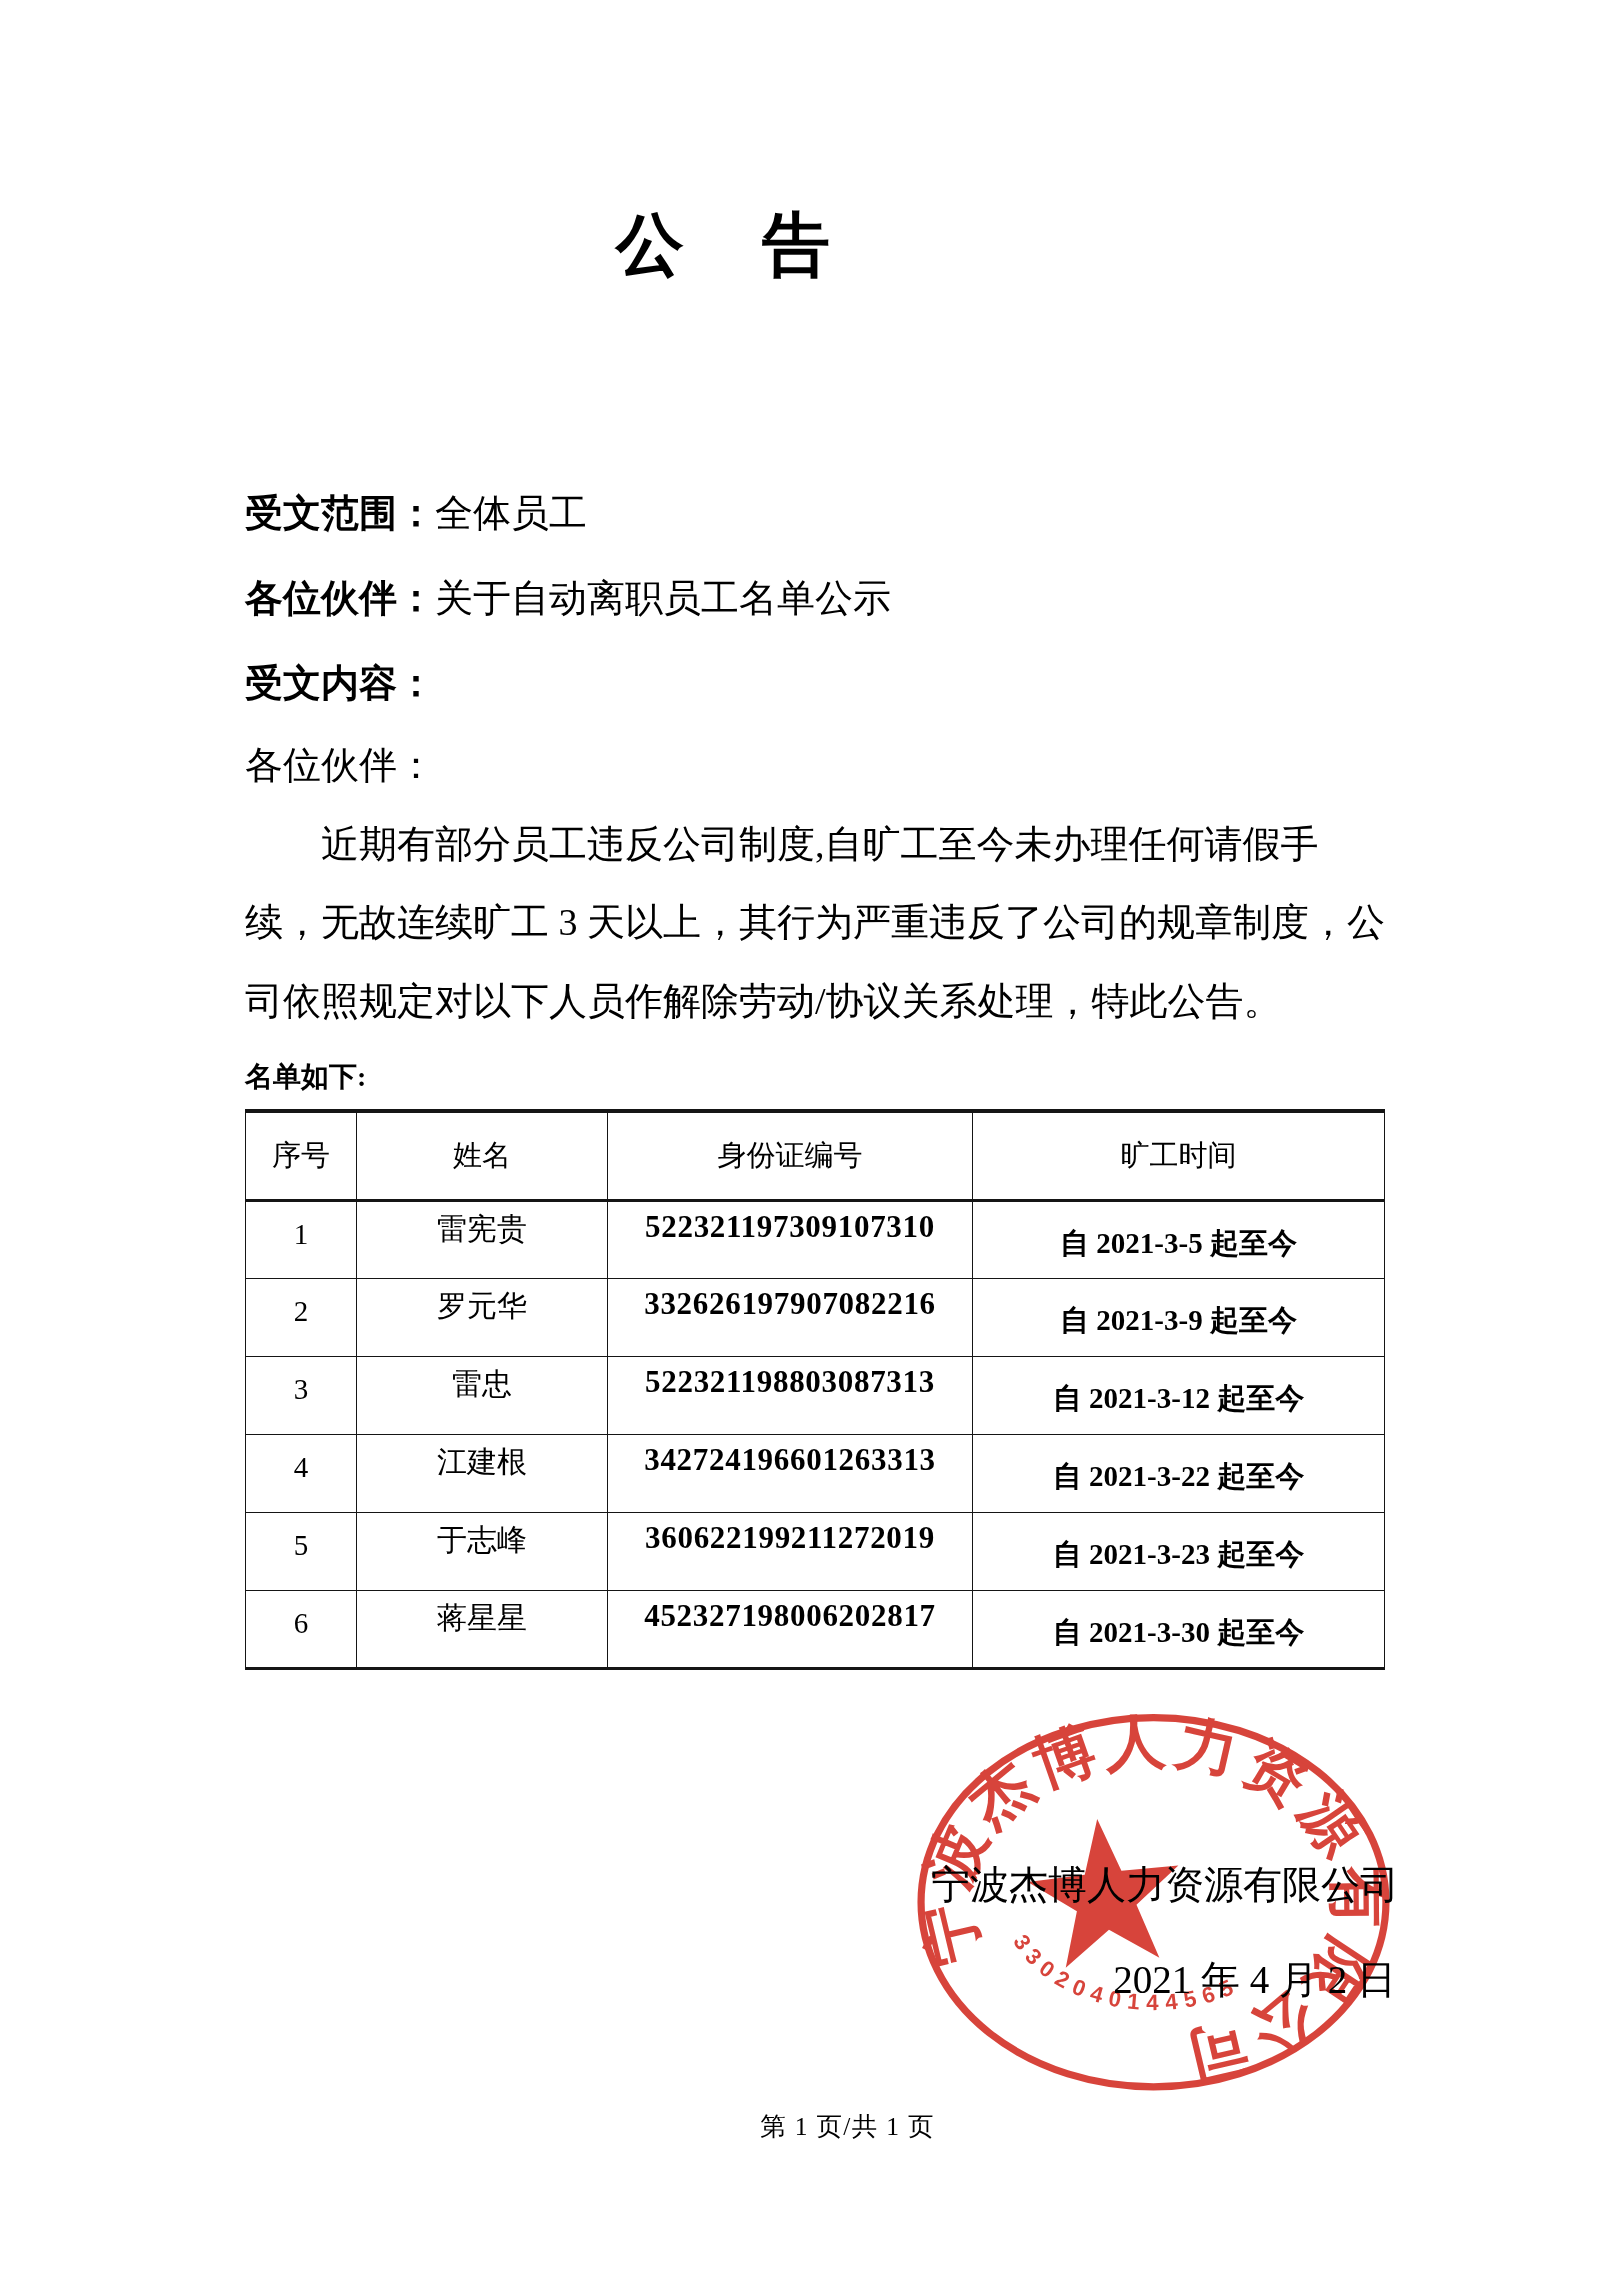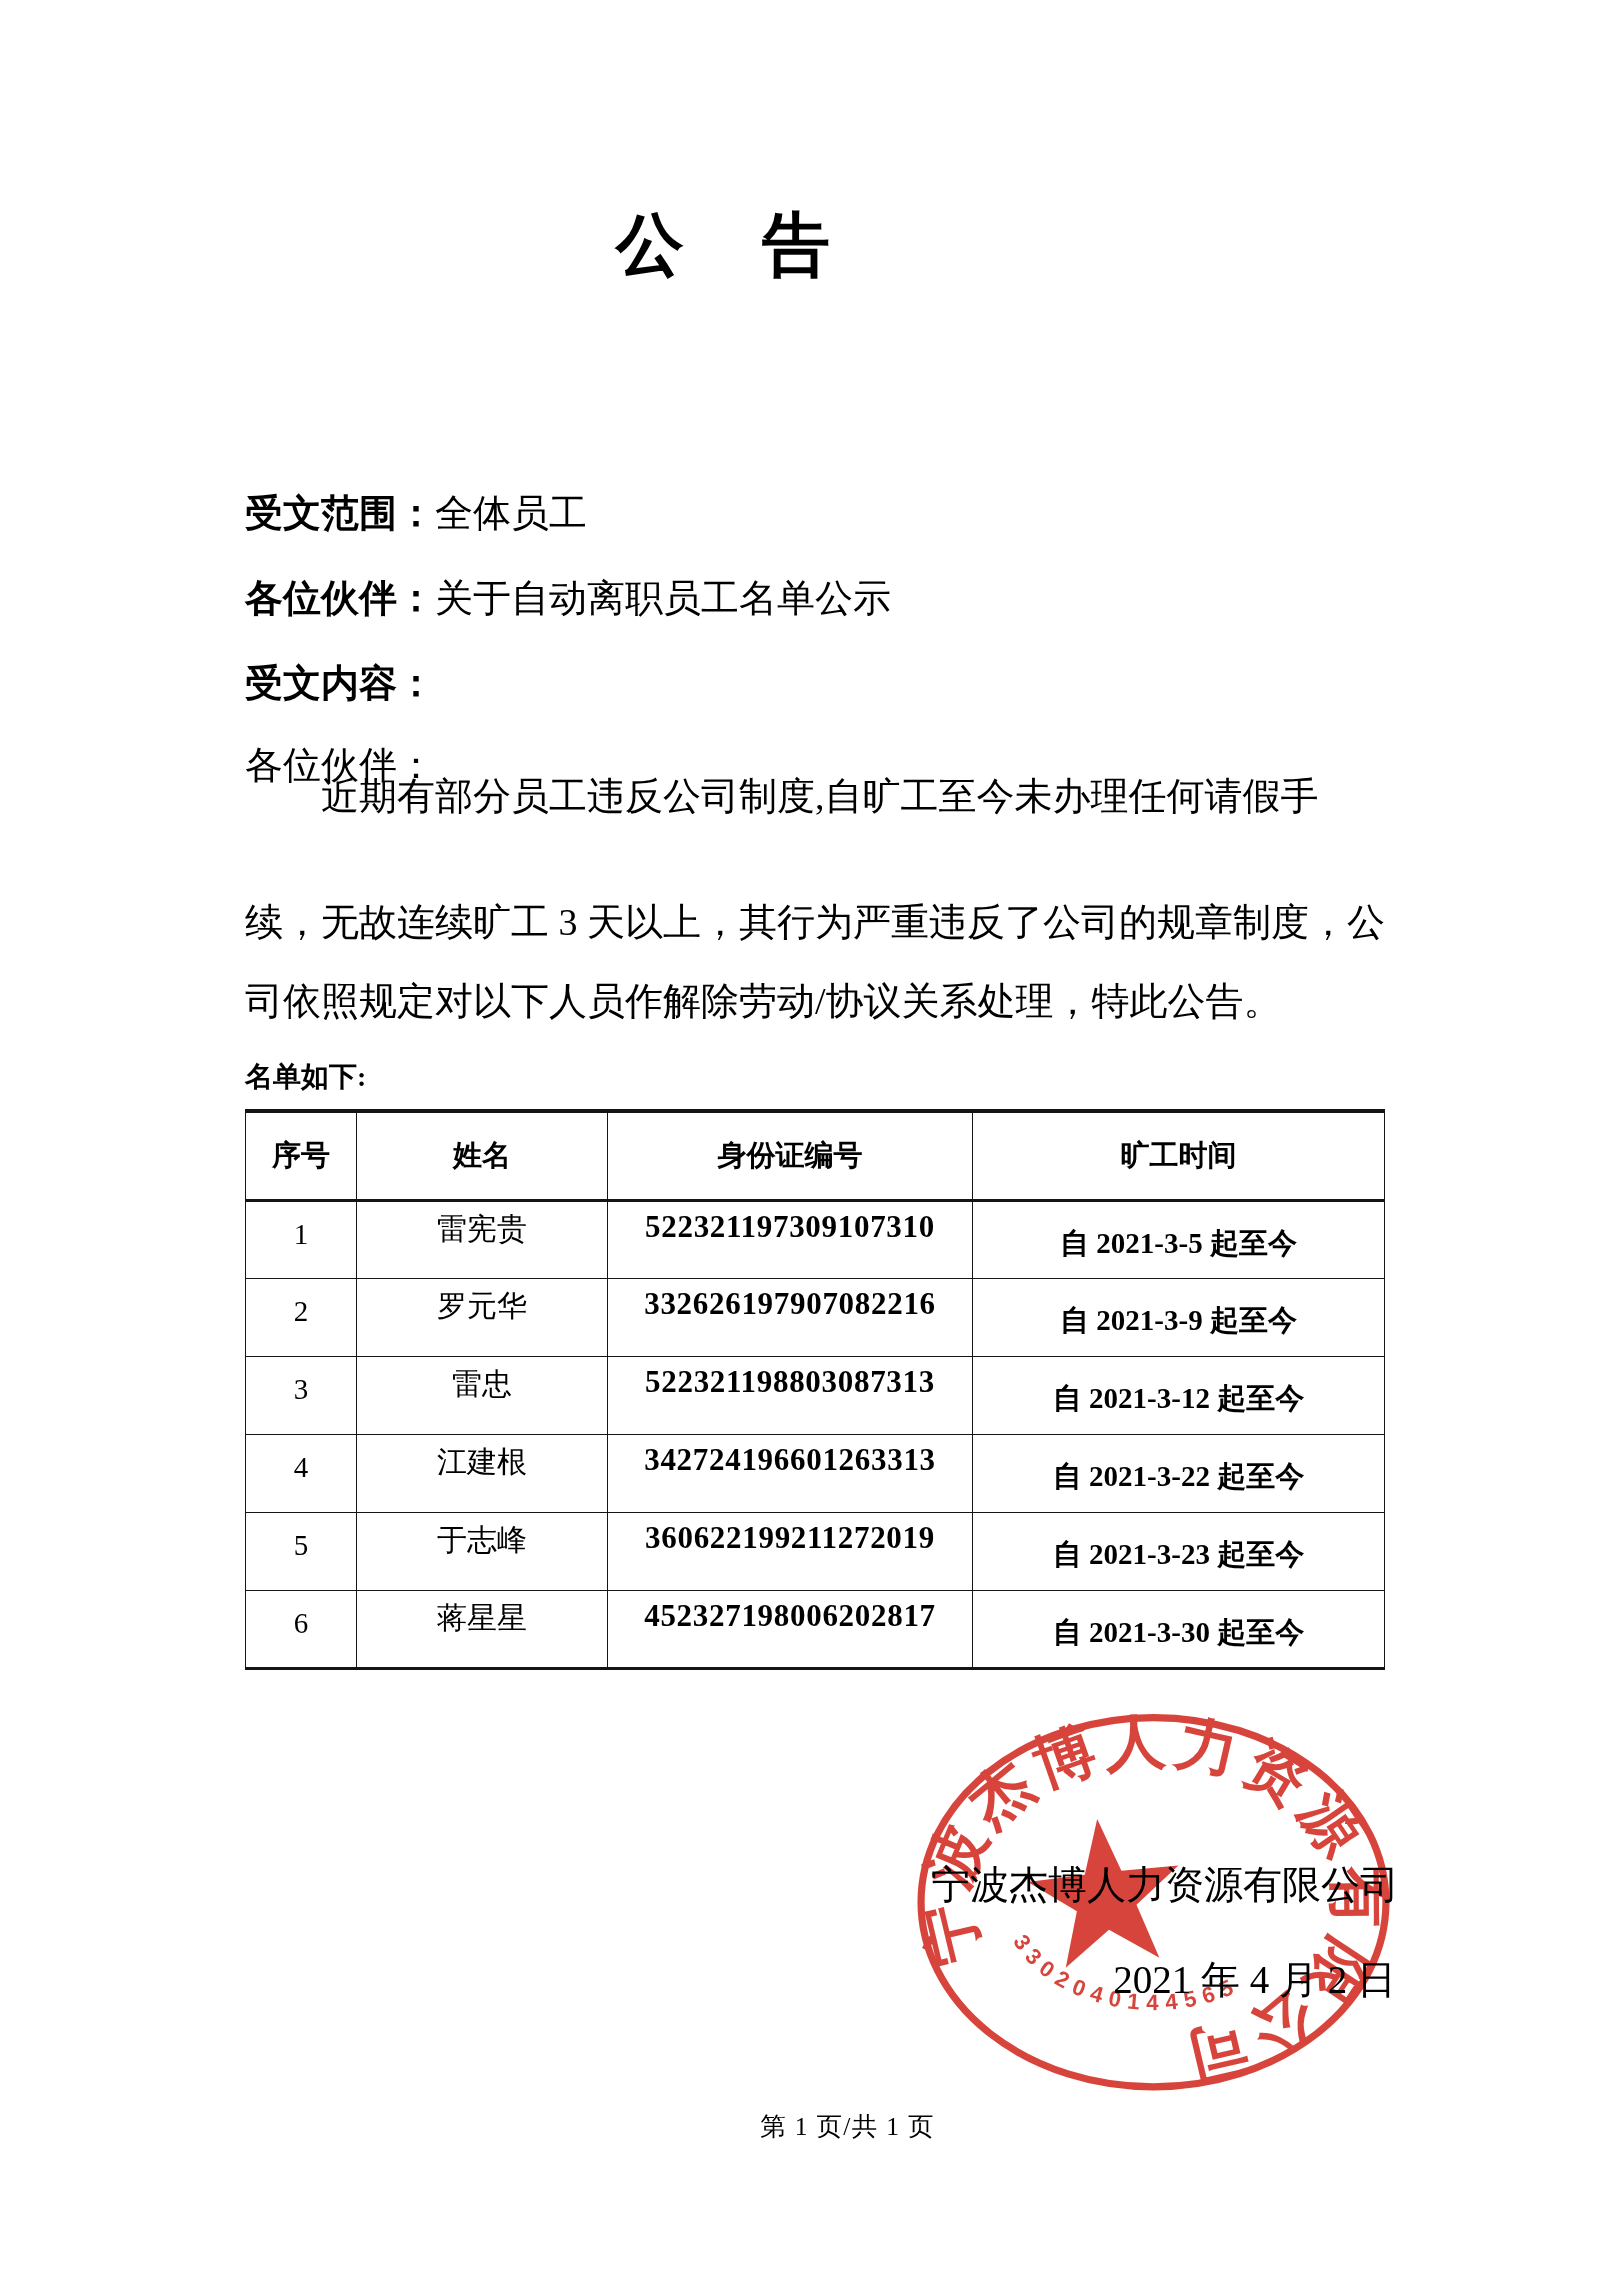--- a/index.html
+++ b/index.html
@@ -10,31 +10,31 @@
   .abs{position:absolute;white-space:nowrap;}
   .doc-title{
     left:0;top:196px;width:1451px;height:98px;line-height:98px;
     text-align:center;font-size:68px;font-weight:bold;letter-spacing:5.2px;
   }
   .field-line{left:245px;height:47px;line-height:47px;font-size:38px;}
   .field-label{font-weight:bold;}
   .f0{top:405px;} .f1{top:490px;} .f2{top:575px;} .f3{top:660px;}
   .salutation{left:245px;top:742px;height:47px;line-height:47px;font-size:38px;}
   .para-line{left:245px;height:48px;line-height:48px;font-size:38px;}
-  .p0{top:772px;padding-left:76px;} .p1{top:898px;} .p2{top:977px;}
+  .p0{top:820px;padding-left:76px;} .p1{top:898px;} .p2{top:977px;}
   .list-label{left:245px;top:1061px;height:31px;line-height:31px;font-size:28px;font-weight:bold;}
   .roster{
     position:absolute;left:245px;top:1109px;width:1139px;
     border-collapse:collapse;table-layout:fixed;
     border-top:4.6px solid #151515;border-bottom:3.9px solid #151515;
     border-left:1.3px solid #151515;border-right:1.3px solid #151515;
   }
   .roster th{
     border:1.3px solid #151515;border-bottom:3.3px solid #151515;
-    height:84px;font-size:29px;font-weight:bold;text-align:center;vertical-align:middle;
+    height:84px;font-size:29px;font-weight:normal;text-align:center;vertical-align:middle;
   }
   .roster td{border:1.3px solid #151515;text-align:center;vertical-align:top;}
   .roster tr.data-row{height:78px;}
   td.cell-index{font-size:29px;padding-top:15.7px;}
   td.cell-name{font-size:30px;font-weight:normal;padding-top:6.5px;}
   td.cell-id{font-size:31px;font-weight:bold;padding-top:6.5px;letter-spacing:0.7px;}
   td.cell-date{font-size:29px;font-weight:bold;padding-top:22px;margin-left:47px;}
   .company-line{right:224px;top:1861px;height:47px;line-height:47px;font-size:39px;}
   .date-line{right:227px;top:1956px;height:47px;line-height:47px;font-size:39px;}
   .footer-line{left:0;top:2108px;width:1623px;height:37px;line-height:37px;text-align:center;font-size:25.5px;letter-spacing:1.3px;margin-left:36px;}

